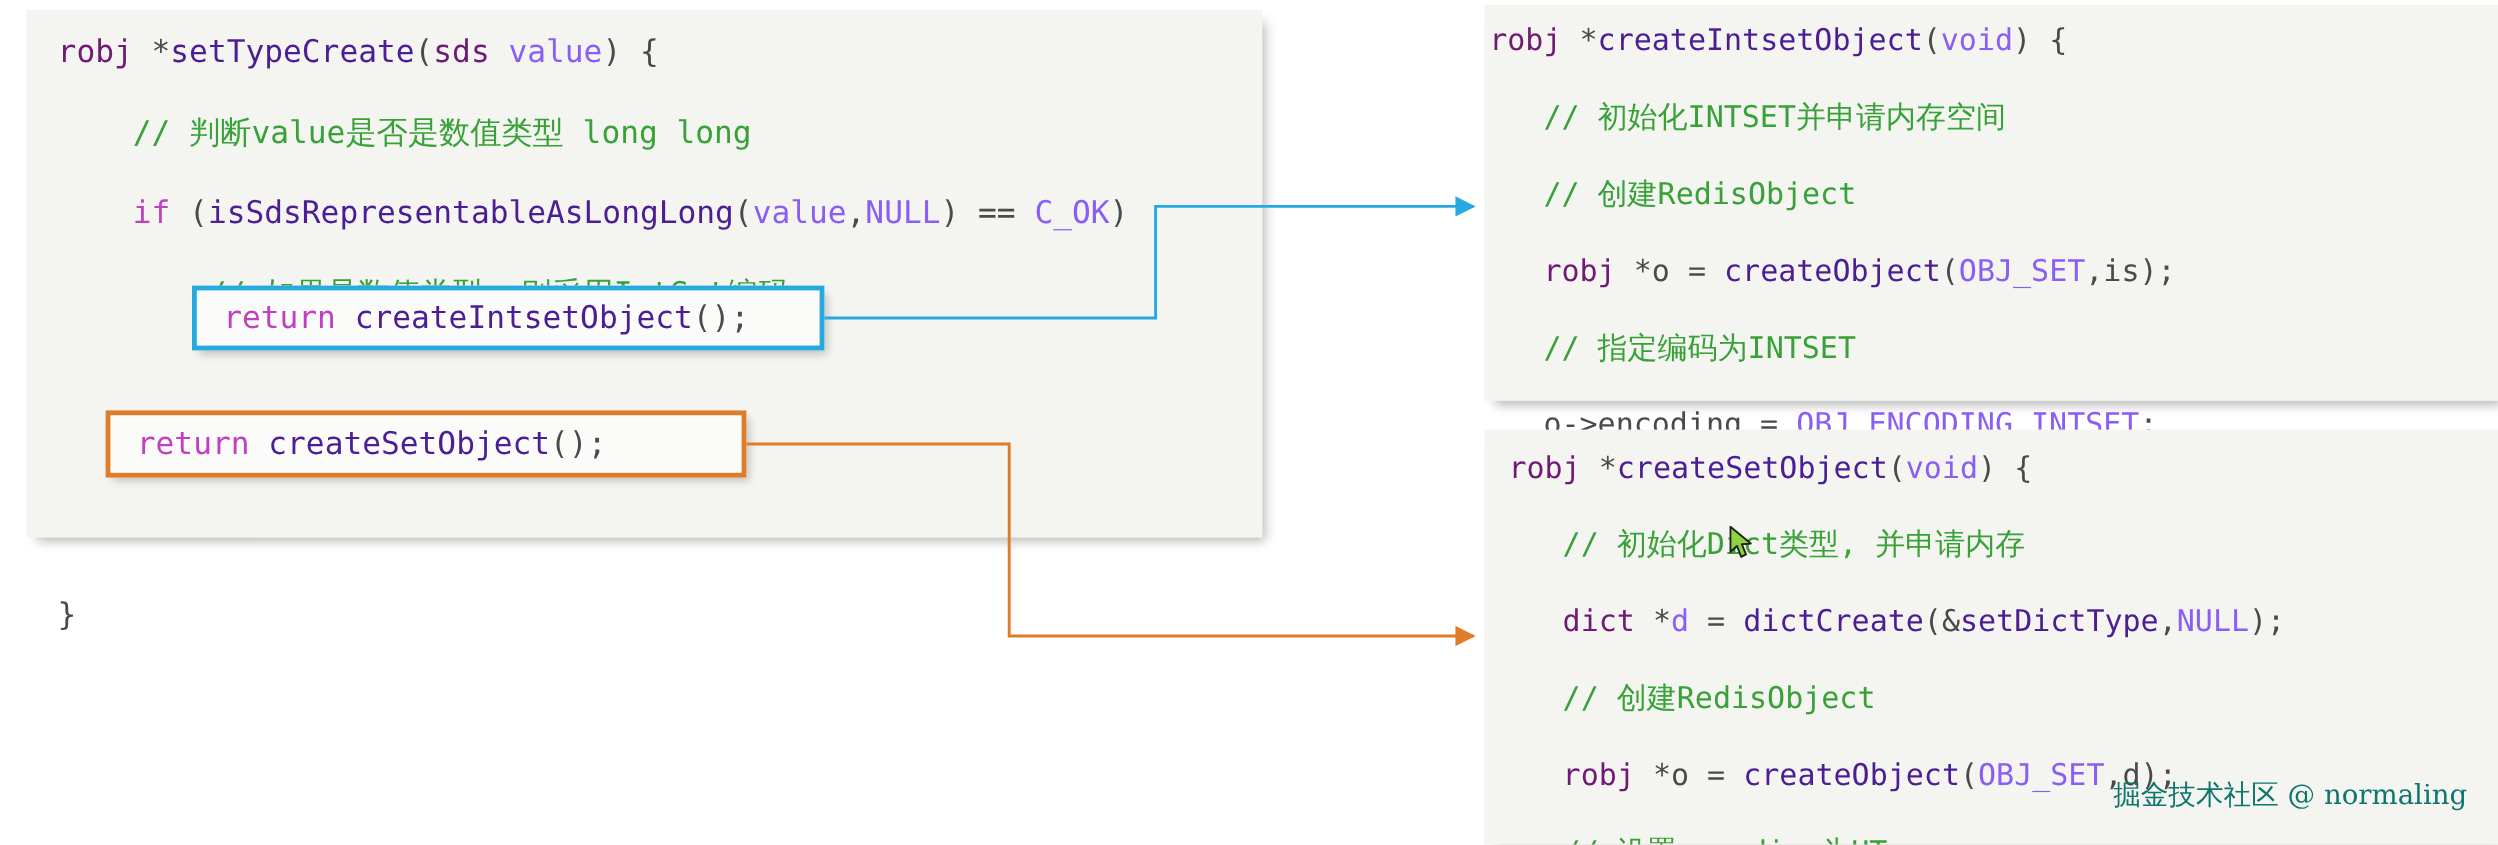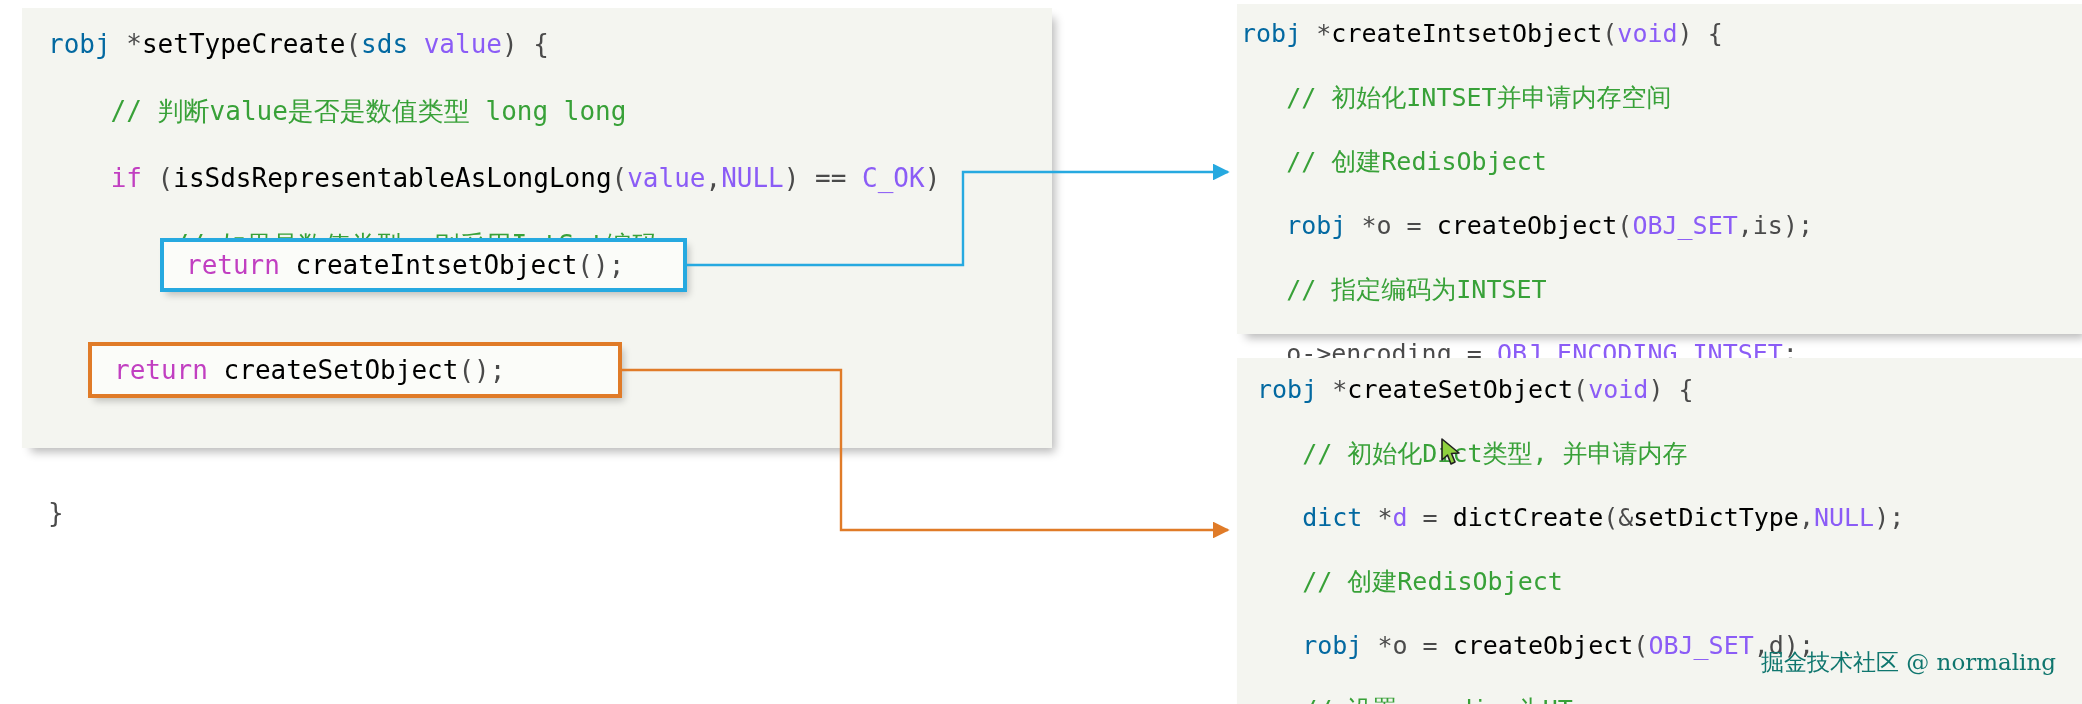--- a/index.html
+++ b/index.html
@@ -36,22 +36,22 @@
     font-family: "DejaVu Sans Mono", monospace;
     white-space: pre;
   }
   #panel-left .code  { font-size: 26px; line-height: 41px; padding-left: 26px; }
   #panel-intset .code{ font-size: 25px; line-height: 39px; padding-left: 4px; padding-top: 10px;}
   #panel-set .code   { font-size: 25px; line-height: 39px; padding-left: 20px; padding-top: 12px;}
 
   .line { display: block; height: 1em; }
 
   
-  .t-type  { color: #0369a1; }   
-  .t-fn    { color: #000000; }   
+  .t-type  { color: #701a75; }   
+  .t-fn    { color: #4c1d95; }   
   .t-var   { color: #8b5cf6; }   
   .t-kw    { color: #c13fc1; }   
   .t-cmt   { color: #38a138; }   
   .t-plain { color: #4a4a4a; }   
 
   
   .hl {
     position: absolute;
     box-sizing: border-box;
     background: #fbfcf9;

